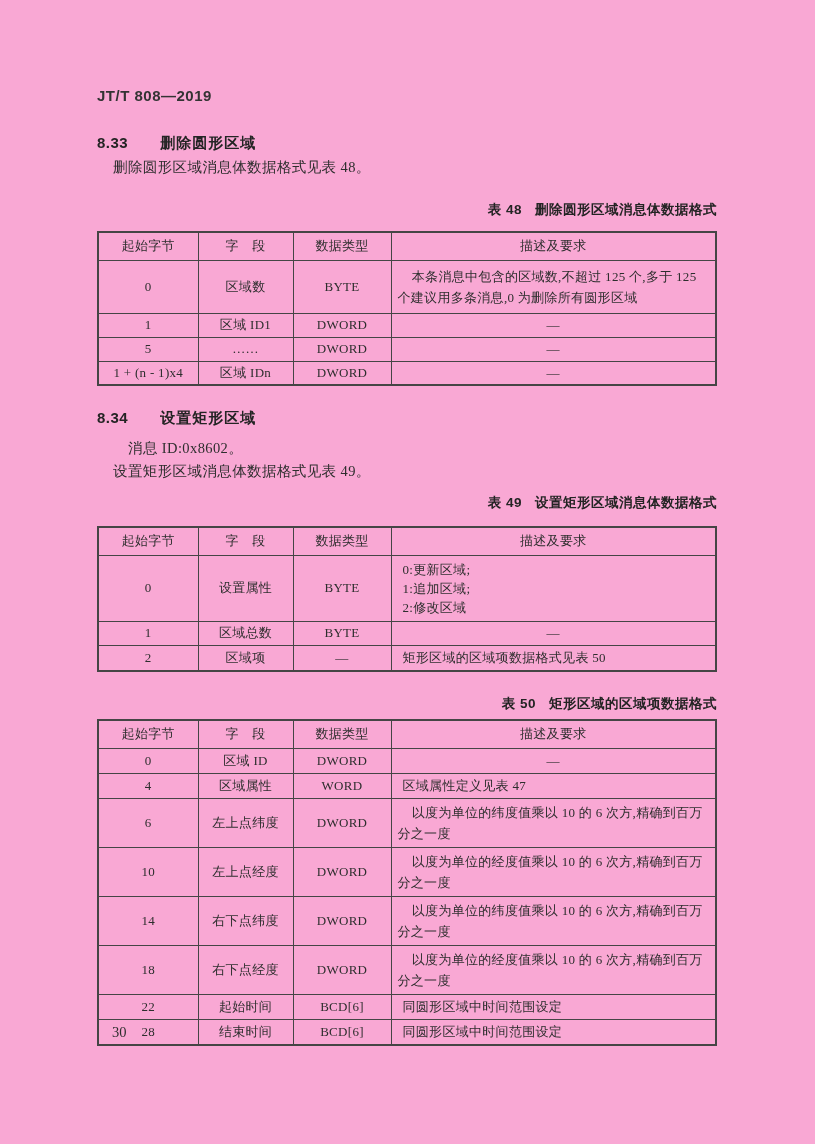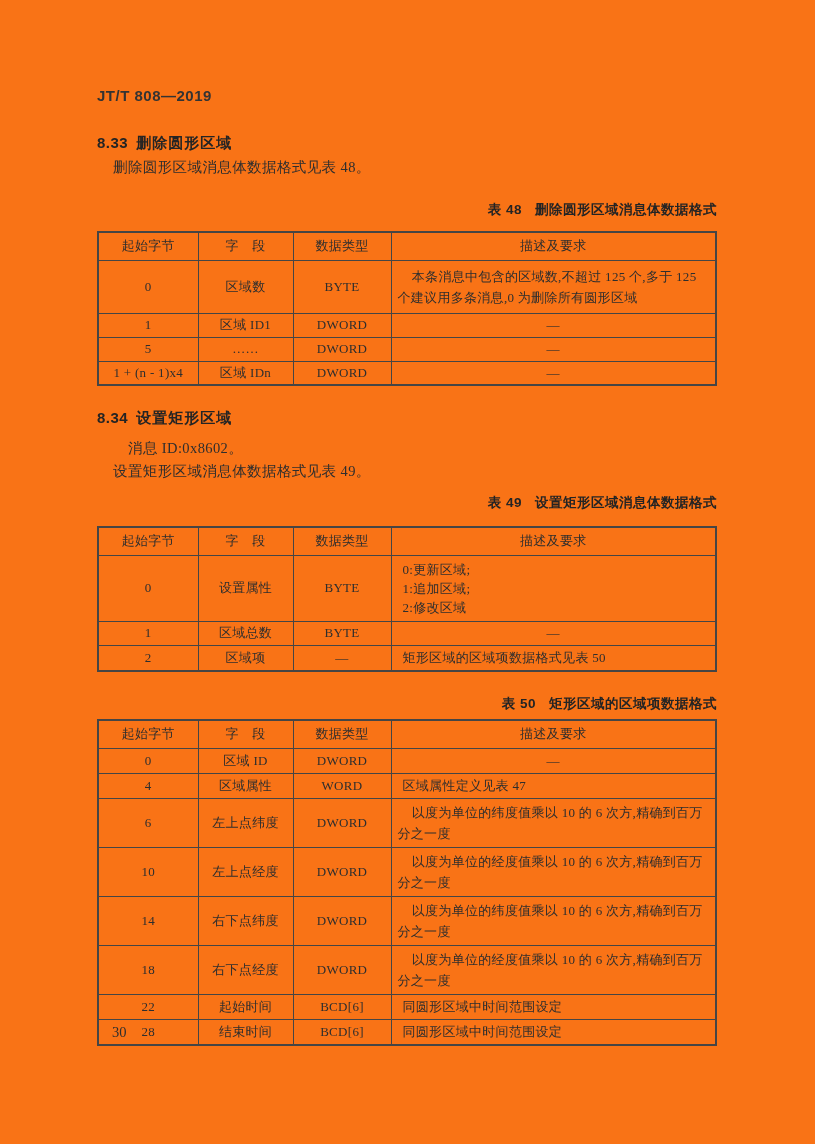--- a/index.html
+++ b/index.html
@@ -1,21 +1,21 @@
 <!DOCTYPE html>
 <html><head>
 <meta charset="utf-8">
 <style>
   * { margin: 0; padding: 0; box-sizing: border-box; }
   html, body { background: #e8e8e8; }
   .page {
     position: relative;
     width: 815px;
     height: 1144px;
-    background: #f97316;
+    background: #f9a8d4;
     margin: 0 auto;
     overflow: hidden;
     color: #2b2b2b;
     font-family: "Liberation Serif", "DejaVu Serif", serif;
   }
   .content {
     position: absolute;
     left: 97px;
     top: 0;
     width: 620px;
@@ -28,21 +28,21 @@
     letter-spacing: 0.5px;
     color: #333;
   }
   .section-heading {
     margin-top: 30px;
     font-family: "Liberation Sans", "DejaVu Sans", sans-serif;
     font-weight: bold;
     font-size: 15px;
     color: #242424;
   }
-  .section-heading .sec-num { margin-right: 8px; letter-spacing: 0.5px; }
+  .section-heading .sec-num { margin-right: 32px; letter-spacing: 0.5px; }
   .section-heading .sec-title { letter-spacing: 1px; }
   .para {
     margin-left: 31px;
     font-size: 14.5px;
     line-height: 18px;
     color: #2e2e2e;
     letter-spacing: 0.4px;
   }
   .para.first { margin-top: 11px; }
   .para.second { margin-top: 5px; margin-left: 16px; }

